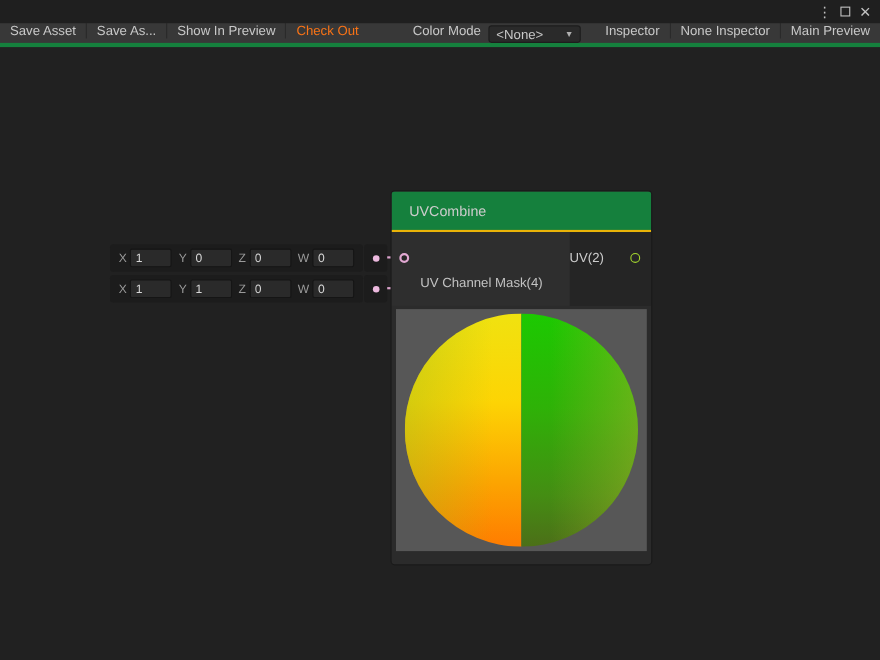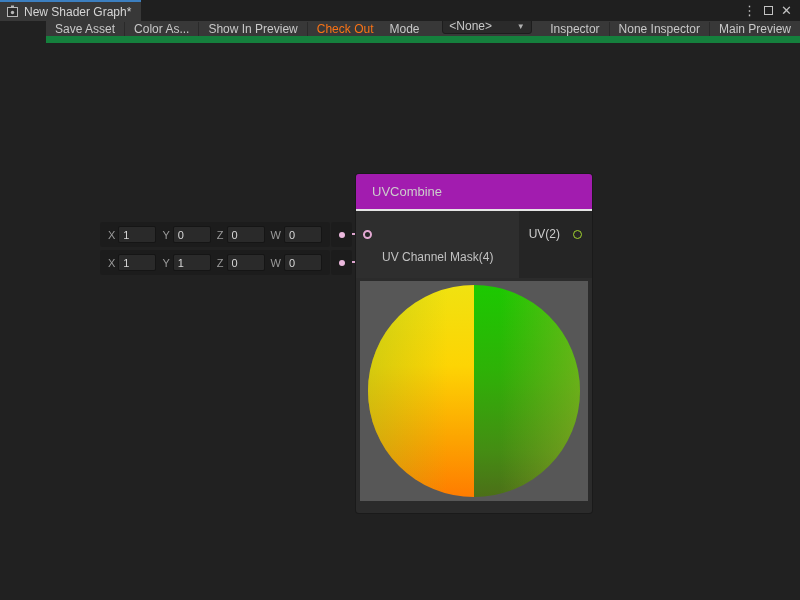--- a/index.html
+++ b/index.html
@@ -10,29 +10,29 @@
   
   .tabbar { position:relative; height:21px; background:#1f1f1f; display:flex; align-items:stretch; }
   .tab { display:flex; align-items:center; gap:5px; padding:0 10px 0 6px;
          background:#383838; border-top:2px solid #3c7fc0; color:#d6d6d6; font-size:12px; cursor:default; }
   .tab-icon { display:inline-flex; width:13px; height:13px; }
   .win-controls { margin-left:auto; display:flex; align-items:center; gap:8px; padding-right:8px; color:#c2c2c2; }
   .win-controls .glyph { font-size:13px; line-height:1; cursor:default; }
   .maxbox { width:9px; height:9px; border:1.5px solid #c2c2c2; display:inline-block; }
 
   
-  .toolbar { height:22px; background:#383838; border-bottom:7px solid #15803d;
-             display:flex; align-items:flex-end; font-size:12px; color:#c8c8c8;margin-left:46px; }
+  .toolbar { height:22px; background:#383838; border-bottom:4px solid #15803d;
+             display:flex; align-items:flex-start; font-size:12px; color:#c8c8c8; }
   .tb-btn { display:flex; align-items:center; padding:0 9px; background:none; border:none;
             color:#c8c8c8; font-size:12px; font-family:inherit; cursor:default; white-space:nowrap; }
   .tb-btn + .tb-btn, .tb-sep { border-left:1px solid #2a2a2a; }
   .tb-btn.disabled { color:#f97316; }
   .tb-spacer { flex:1; }
   .cm-label { display:flex; align-items:center; padding:0 7px; color:#c8c8c8; }
-  .dropdown { display:flex; align-items:center; justify-content:space-between; width:116px;
+  .dropdown { display:flex; align-items:center; justify-content:space-between; width:84px;
               margin:2px 0; padding:0 6px; background:#2a2a2a; border:1px solid #1d1d1d;
               border-radius:3px; color:#c8c8c8; }
   .dropdown .arrow { font-size:8px; color:#b0b0b0; }
   .tb-gap { width:13px; }
 
   
   .graph { position:relative; width:800px; height:557px; background:#212121; overflow:hidden; }
 
   
   .wire { position:absolute; height:2px; background:#dca3cd; }
@@ -45,69 +45,59 @@
   .vl { color:#9a9a9a; font-size:11px; }
   .vf { width:38px; height:17px; background:#2a2a2a; border:1px solid #151515; border-radius:2px;
         color:#d8d8d8; font-size:11px; padding:0 4px; font-family:inherit; }
   .vec-port { width:21px; margin-left:1px; background:#1c1c1c; border-radius:3px;
               display:flex; align-items:center; justify-content:center; }
   .vec-port .dot { width:6px; height:6px; border-radius:50%; background:#ecb9de; }
 
   
   .node { position:absolute; left:356px; top:131px; width:236px; height:339px;
           background:#2b2b2b; border-radius:3px; overflow:hidden; box-shadow:0 0 0 1px #1a1a1a; }
-  .node-header { height:37px; background:#a21caf; border-bottom:2px solid #e5e5e5;
+  .node-header { height:37px; background:#15803d; border-bottom:2px solid #eab308;
                  display:flex; align-items:center; padding-left:16px; color:#cccccc; font-size:13px; }
   .node-ports { height:67px; display:flex; }
   .inputs { width:163px; background:#2e2e2e; padding-top:9px; }
   .outputs { flex:1; background:#252525; display:flex; justify-content:flex-end; }
   .port-row { height:28px; display:flex; align-items:center; }
   .ring { width:9px; height:9px; border-radius:50%; display:inline-block; background:#262626; }
   .ring.pink { border:2px solid #e2a8d2; margin-left:7px; }
   .ring.green { border:1.5px solid #a2d42e; }
   .in-label { color:#c2c2c2; font-size:12px; margin-left:10px; white-space:nowrap;margin-top:46px; }
-  .out-row { margin-top:9px; padding-right:10px; gap:13px; }
+  .out-row { margin-top:9px; padding-right:10px; gap:24px; }
   .out-label { color:#cccccc; font-size:12px; }
 
   
   .preview { margin:3px 4px 0 4px; height:220px; background:#575757;
              display:flex; align-items:center; justify-content:center; }
   .sphere { width:212px; height:212px; border-radius:50%; overflow:hidden; display:flex; }
   .half { width:50%; height:100%; }
   .half.left  { background: linear-gradient(to right, rgba(150,190,30,0.40), rgba(255,220,0,0) 75%),
                 linear-gradient(to bottom, #f0e210 0%, #fdd404 38%, #fca501 72%, #ff7c00 100%); }
   .half.right { background: linear-gradient(to right, rgba(0,0,0,0) 25%, rgba(175,180,45,0.45)),
                 linear-gradient(to bottom, #1cc901 0%, #2eb207 40%, #448d13 78%, #4c6f18 100%); }
 </style>
 </head>
 <body>
 
 <div class="window">
 
   <div class="tabbar">
-    <div class="tab">
-      <span class="tab-icon">
-        <svg viewBox="0 0 13 13" width="13" height="13">
-          <rect x="1.5" y="2.5" width="10" height="9" fill="#2b2b2b" stroke="#b8b8b8"></rect>
-          <rect x="5" y="0.5" width="3" height="2.5" fill="#b8b8b8"></rect>
-          <circle cx="6.5" cy="7.5" r="1.7" fill="#b8b8b8"></circle>
-        </svg>
-      </span>
-      <span>New Shader Graph*</span>
-    </div>
     <div class="win-controls">
       <span class="glyph">⋮</span>
       <span class="maxbox"></span>
       <span class="glyph">✕</span>
     </div>
   </div>
 
   <div class="toolbar">
     <button class="tb-btn">Save Asset</button>
-    <button class="tb-btn">Color As...</button>
+    <button class="tb-btn">Save As...</button>
     <button class="tb-btn">Show In Preview</button>
     <button class="tb-btn disabled">Check Out</button>
     <div class="tb-spacer"></div>
     <span class="cm-label">Color Mode</span>
     <div class="dropdown">
       <span>&lt;None&gt;</span>
       <span class="arrow">▼</span>
     </div>
     <div class="tb-gap"></div>
     <button class="tb-btn">Inspector</button>

